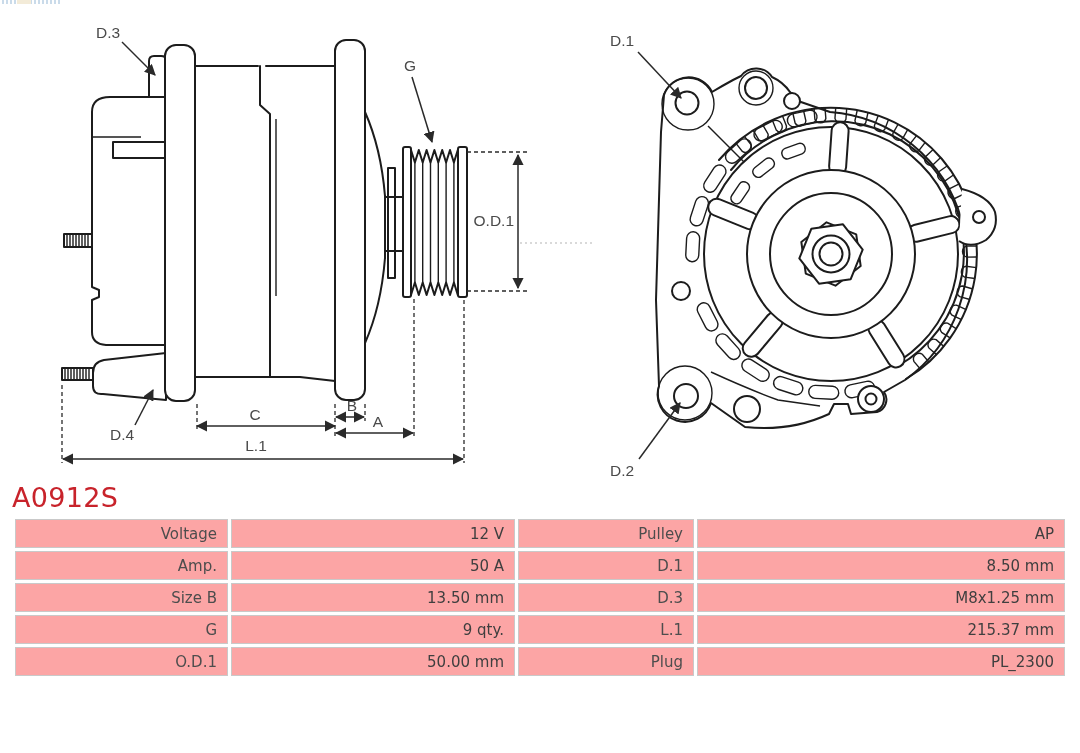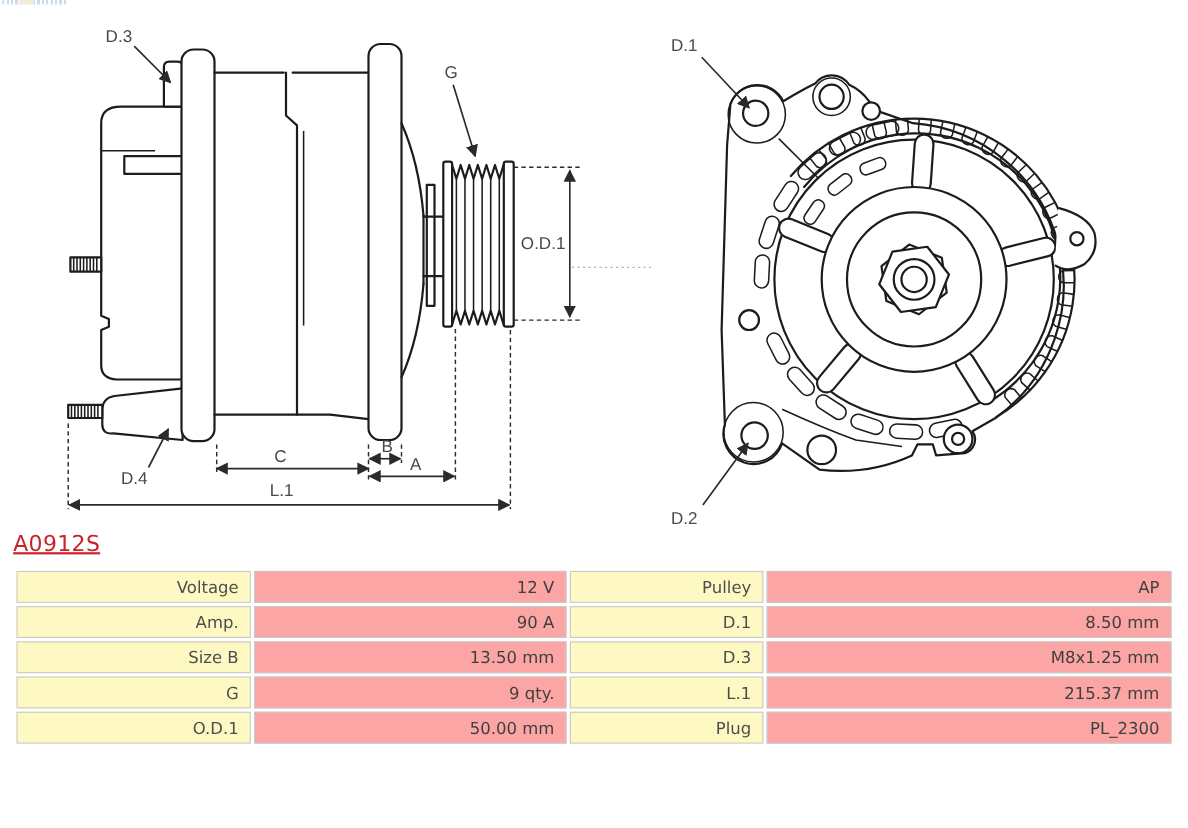--- a/index.html
+++ b/index.html
@@ -10,26 +10,26 @@
       linear-gradient(90deg, transparent 0 15px, #f1e7cf 15px 29px, transparent 29px 100%),
       repeating-linear-gradient(90deg,#bdd3e6 0 2px, transparent 2px 4px);}
   #drawing{position:absolute;left:0;top:0;}
   .ln{stroke:#1c1c1c;stroke-width:2;fill:none;stroke-linecap:round;stroke-linejoin:round;}
   .lnf{stroke:#1c1c1c;stroke-width:2;fill:#ffffff;stroke-linejoin:round;}
   .thin{stroke:#1c1c1c;stroke-width:1.4;fill:none;}
   .dim{stroke:#2a2a2a;stroke-width:1.5;fill:none;}
   .dash{stroke:#2a2a2a;stroke-width:1.3;fill:none;stroke-dasharray:4 3;}
   .dotted{stroke:#b3b3b3;stroke-width:1.2;fill:none;stroke-dasharray:2 3;}
   .lbltxt{font-family:"Liberation Sans", sans-serif;font-size:15.5px;fill:#4a4a4a;}
-  #part-title{position:absolute;left:12px;top:482px;font-size:20px;letter-spacing:.3px;color:#c8232b;text-decoration:underline;}
+  #part-title{position:absolute;left:12px;top:482px;font-size:27px;letter-spacing:.3px;color:#c8232b;}
   #spec-table{position:absolute;left:12px;top:516px;width:1056px;border-collapse:separate;
               border-spacing:3px;table-layout:fixed;font-size:15px;}
   #spec-table td{height:27px;border:1px solid #c9c9c9;text-align:right;vertical-align:middle;
                  padding:0 10px 0 0;white-space:nowrap;overflow:hidden;}
-  #spec-table td.lbl{background:#fef9c3;color:#4d4d4d;}
+  #spec-table td.lbl{background:#fca5a5;color:#4d4d4d;}
   #spec-table td.val{background:#fca5a5;color:#3f3f3f;}
 </style>
 </head>
 <body>
 
 <div id="stage">
   <div id="edge-artifact"></div>
 
   <svg id="drawing" width="1080" height="480" viewBox="0 0 1080 480">
     <defs>
@@ -253,21 +253,21 @@
       </colgroup>
     <tbody>
       <tr>
         <td class="lbl">Voltage</td>
         <td class="val">12 V</td>
         <td class="lbl">Pulley</td>
         <td class="val">AP</td>
       </tr>
       <tr>
         <td class="lbl">Amp.</td>
-        <td class="val">90 A</td>
+        <td class="val">50 A</td>
         <td class="lbl">D.1</td>
         <td class="val">8.50 mm</td>
       </tr>
       <tr>
         <td class="lbl">Size B</td>
         <td class="val">13.50 mm</td>
         <td class="lbl">D.3</td>
         <td class="val">M8x1.25 mm</td>
       </tr>
       <tr>

